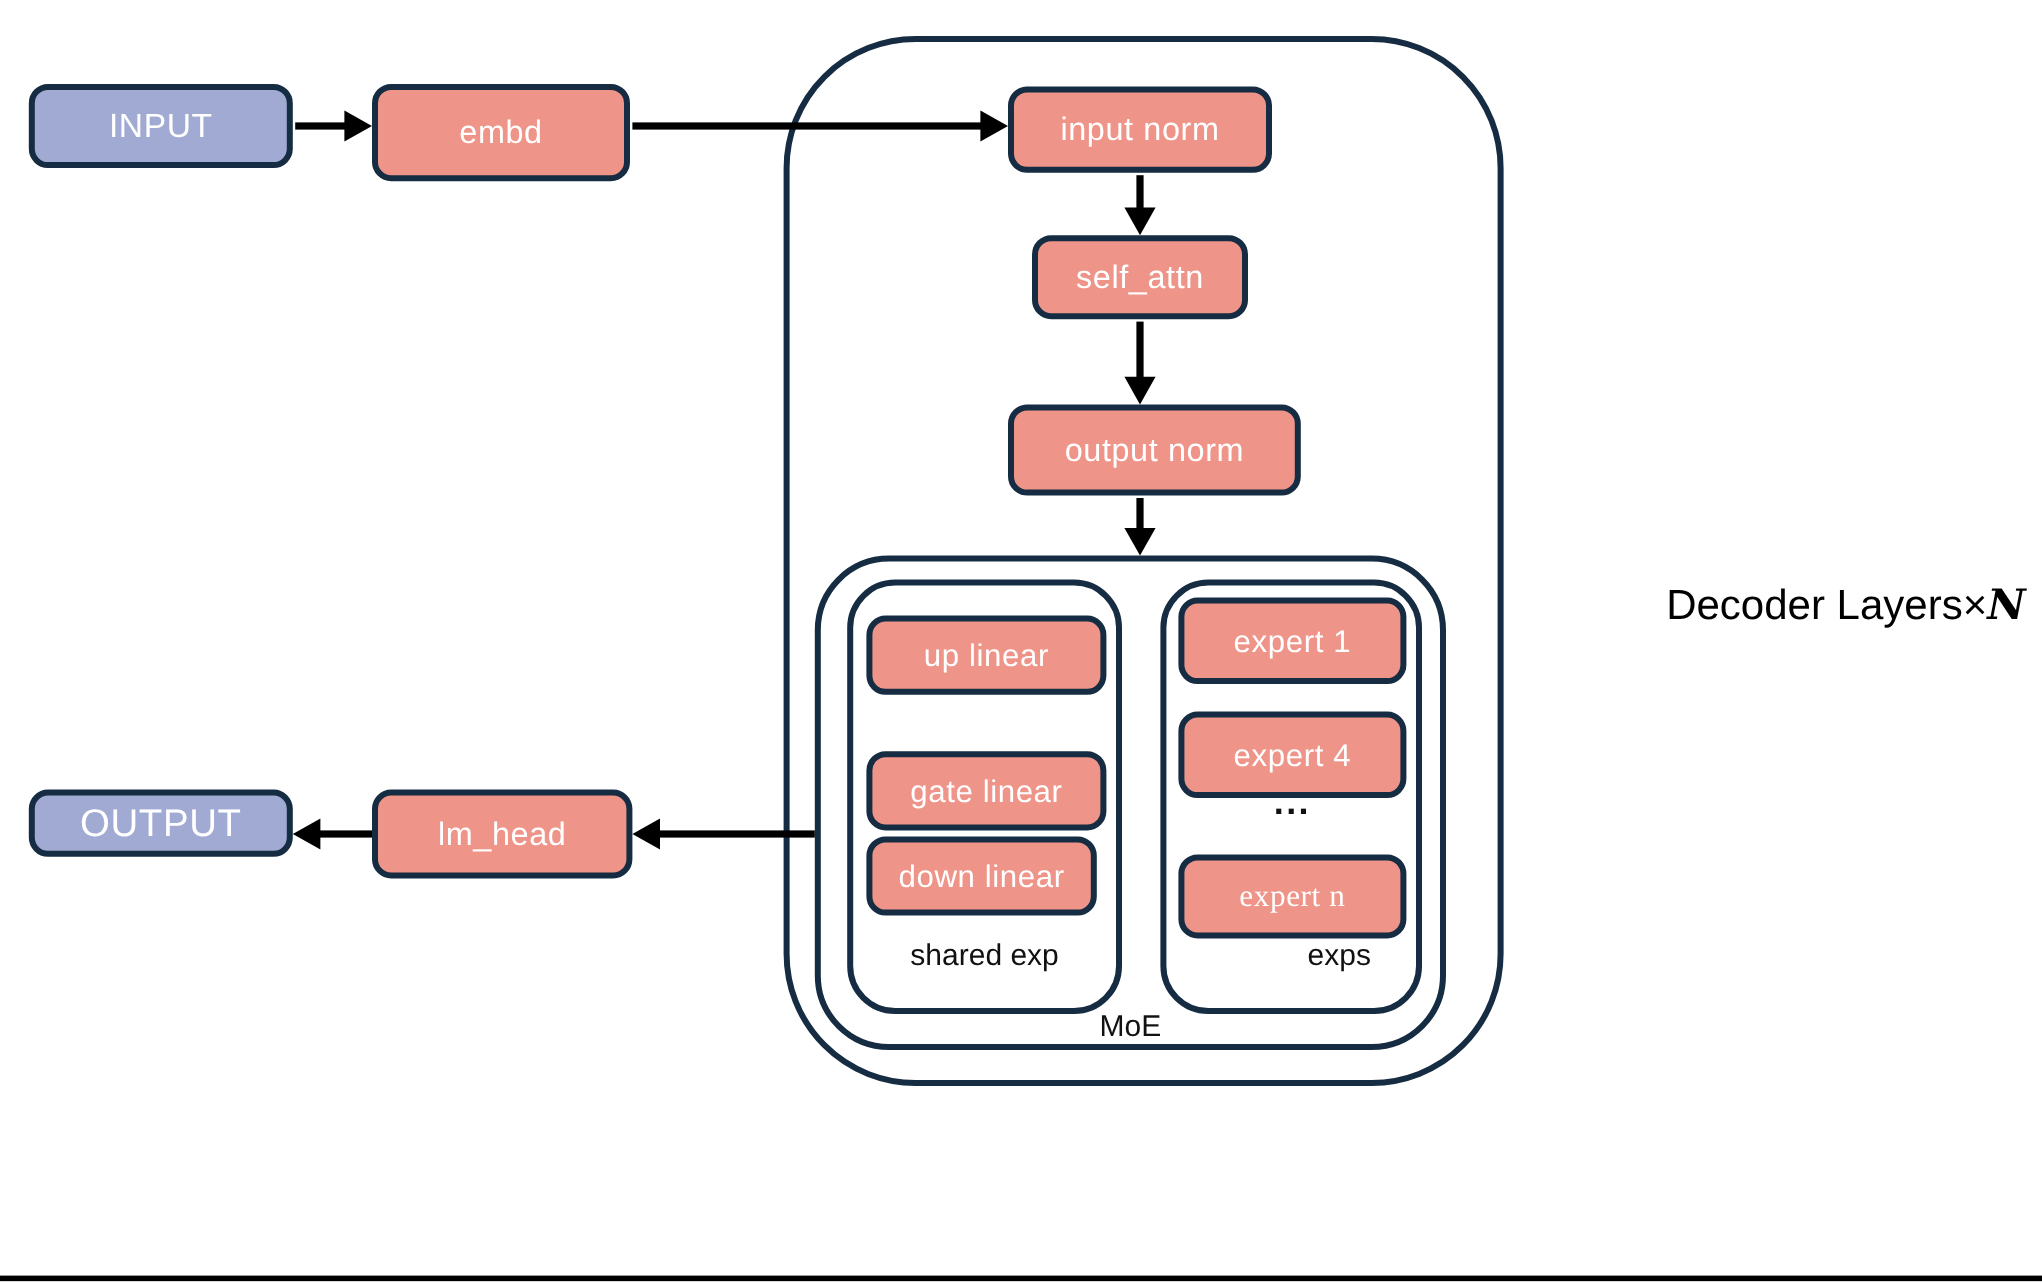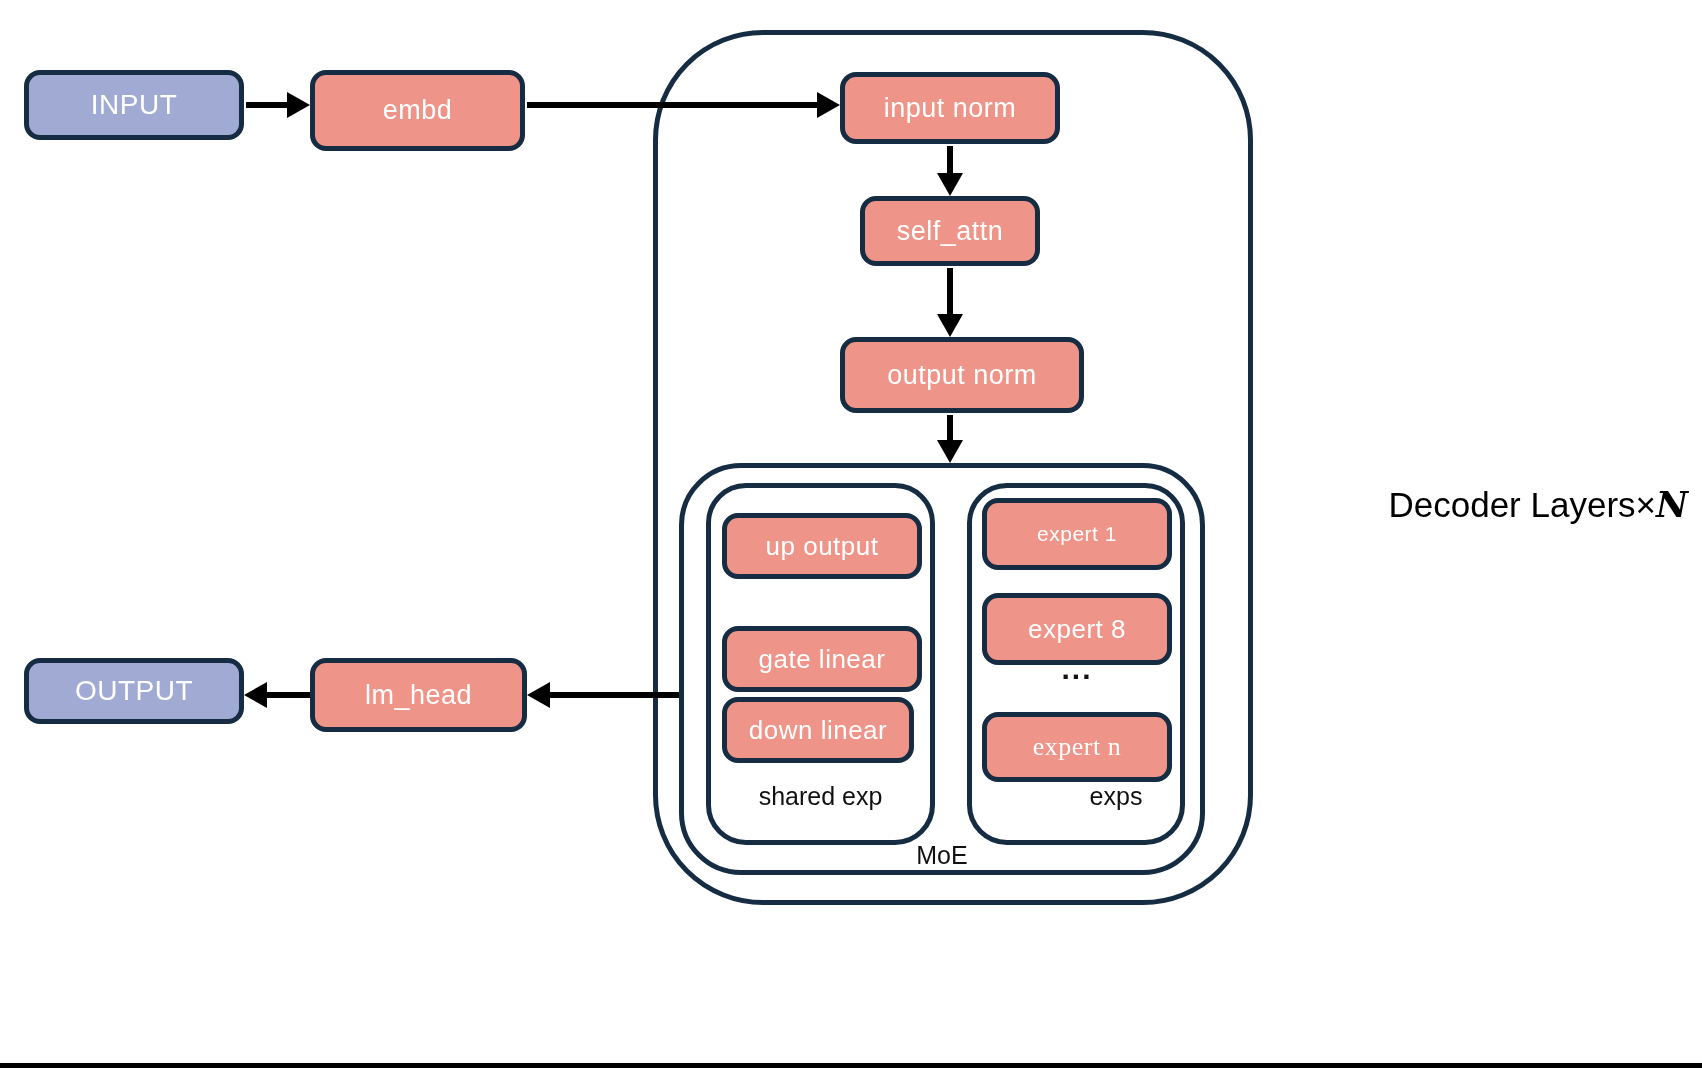--- a/index.html
+++ b/index.html
@@ -43,24 +43,24 @@
   .node.module { background: var(--module-fill, #EF9489); }
 
   .n-input       { left: 24px;  top: 70px;  width: 220px; height: 70px; font-size: 28px; }
   .n-embd        { left: 310px; top: 70px;  width: 215px; height: 81px; }
   .n-input-norm  { left: 840px; top: 72px;  width: 220px; height: 72px; }
   .n-self-attn   { left: 860px; top: 196px; width: 180px; height: 70px; }
   .n-output-norm { left: 840px; top: 337px; width: 244px; height: 76px; }
   .n-up-linear   { left: 722px; top: 513px; width: 200px; height: 66px; font-size: 26px; }
   .n-gate-linear { left: 722px; top: 605px; width: 200px; height: 66px; font-size: 26px; margin-top: 21px; }
   .n-down-linear { left: 722px; top: 697px; width: 192px; height: 66px; font-size: 26px; }
-  .n-expert-1    { left: 982px; top: 498px; width: 190px; height: 72px; font-size: 21px; }
+  .n-expert-1    { left: 982px; top: 498px; width: 190px; height: 72px; font-size: 26px; }
   .n-expert-2    { left: 982px; top: 593px; width: 190px; height: 72px; font-size: 26px; }
   .n-expert-n    { left: 982px; top: 712px; width: 190px; height: 70px; font-size: 26px; font-family: Liberation Serif, serif; }
-  .n-output      { left: 24px;  top: 658px; width: 220px; height: 66px; font-size: 28px; }
+  .n-output      { left: 24px;  top: 658px; width: 220px; height: 56px; font-size: 32px; }
   .n-lm-head     { left: 310px; top: 658px; width: 217px; height: 74px; }
 
   
   .lbl {
     position: absolute;
     color: var(--text-dark, #111111);
     text-align: center;
   }
   .lbl-shared  { left: 706px; top: 782px; width: 229px; font-size: 25px; }
   .lbl-exps    { left: 967px; top: 782px; width: 218px; font-size: 25px; margin-left: 40px; }
@@ -100,25 +100,25 @@
   <div class="container decoder-container"></div>
   <div class="container moe-container"></div>
   <div class="container shared-container"></div>
   <div class="container exps-container"></div>
 
   <div class="node io n-input">INPUT</div>
   <div class="node module n-embd">embd</div>
   <div class="node module n-input-norm">input norm</div>
   <div class="node module n-self-attn">self_attn</div>
   <div class="node module n-output-norm">output norm</div>
-  <div class="node module n-up-linear">up output</div>
+  <div class="node module n-up-linear">up linear</div>
   <div class="node module n-gate-linear">gate linear</div>
   <div class="node module n-down-linear">down linear</div>
   <div class="node module n-expert-1">expert 1</div>
-  <div class="node module n-expert-2">expert 8</div>
+  <div class="node module n-expert-2">expert 4</div>
   <div class="node module n-expert-n">expert n</div>
   <div class="node io n-output">OUTPUT</div>
   <div class="node module n-lm-head">lm_head</div>
 
   <div class="lbl lbl-shared">shared exp</div>
   <div class="lbl lbl-exps">exps</div>
   <div class="lbl lbl-moe">MoE</div>
   <div class="lbl lbl-dots">...</div>
   <div class="lbl lbl-decoder">
     <span>Decoder Layers</span><span>×</span><span class="n-italic">N</span>

